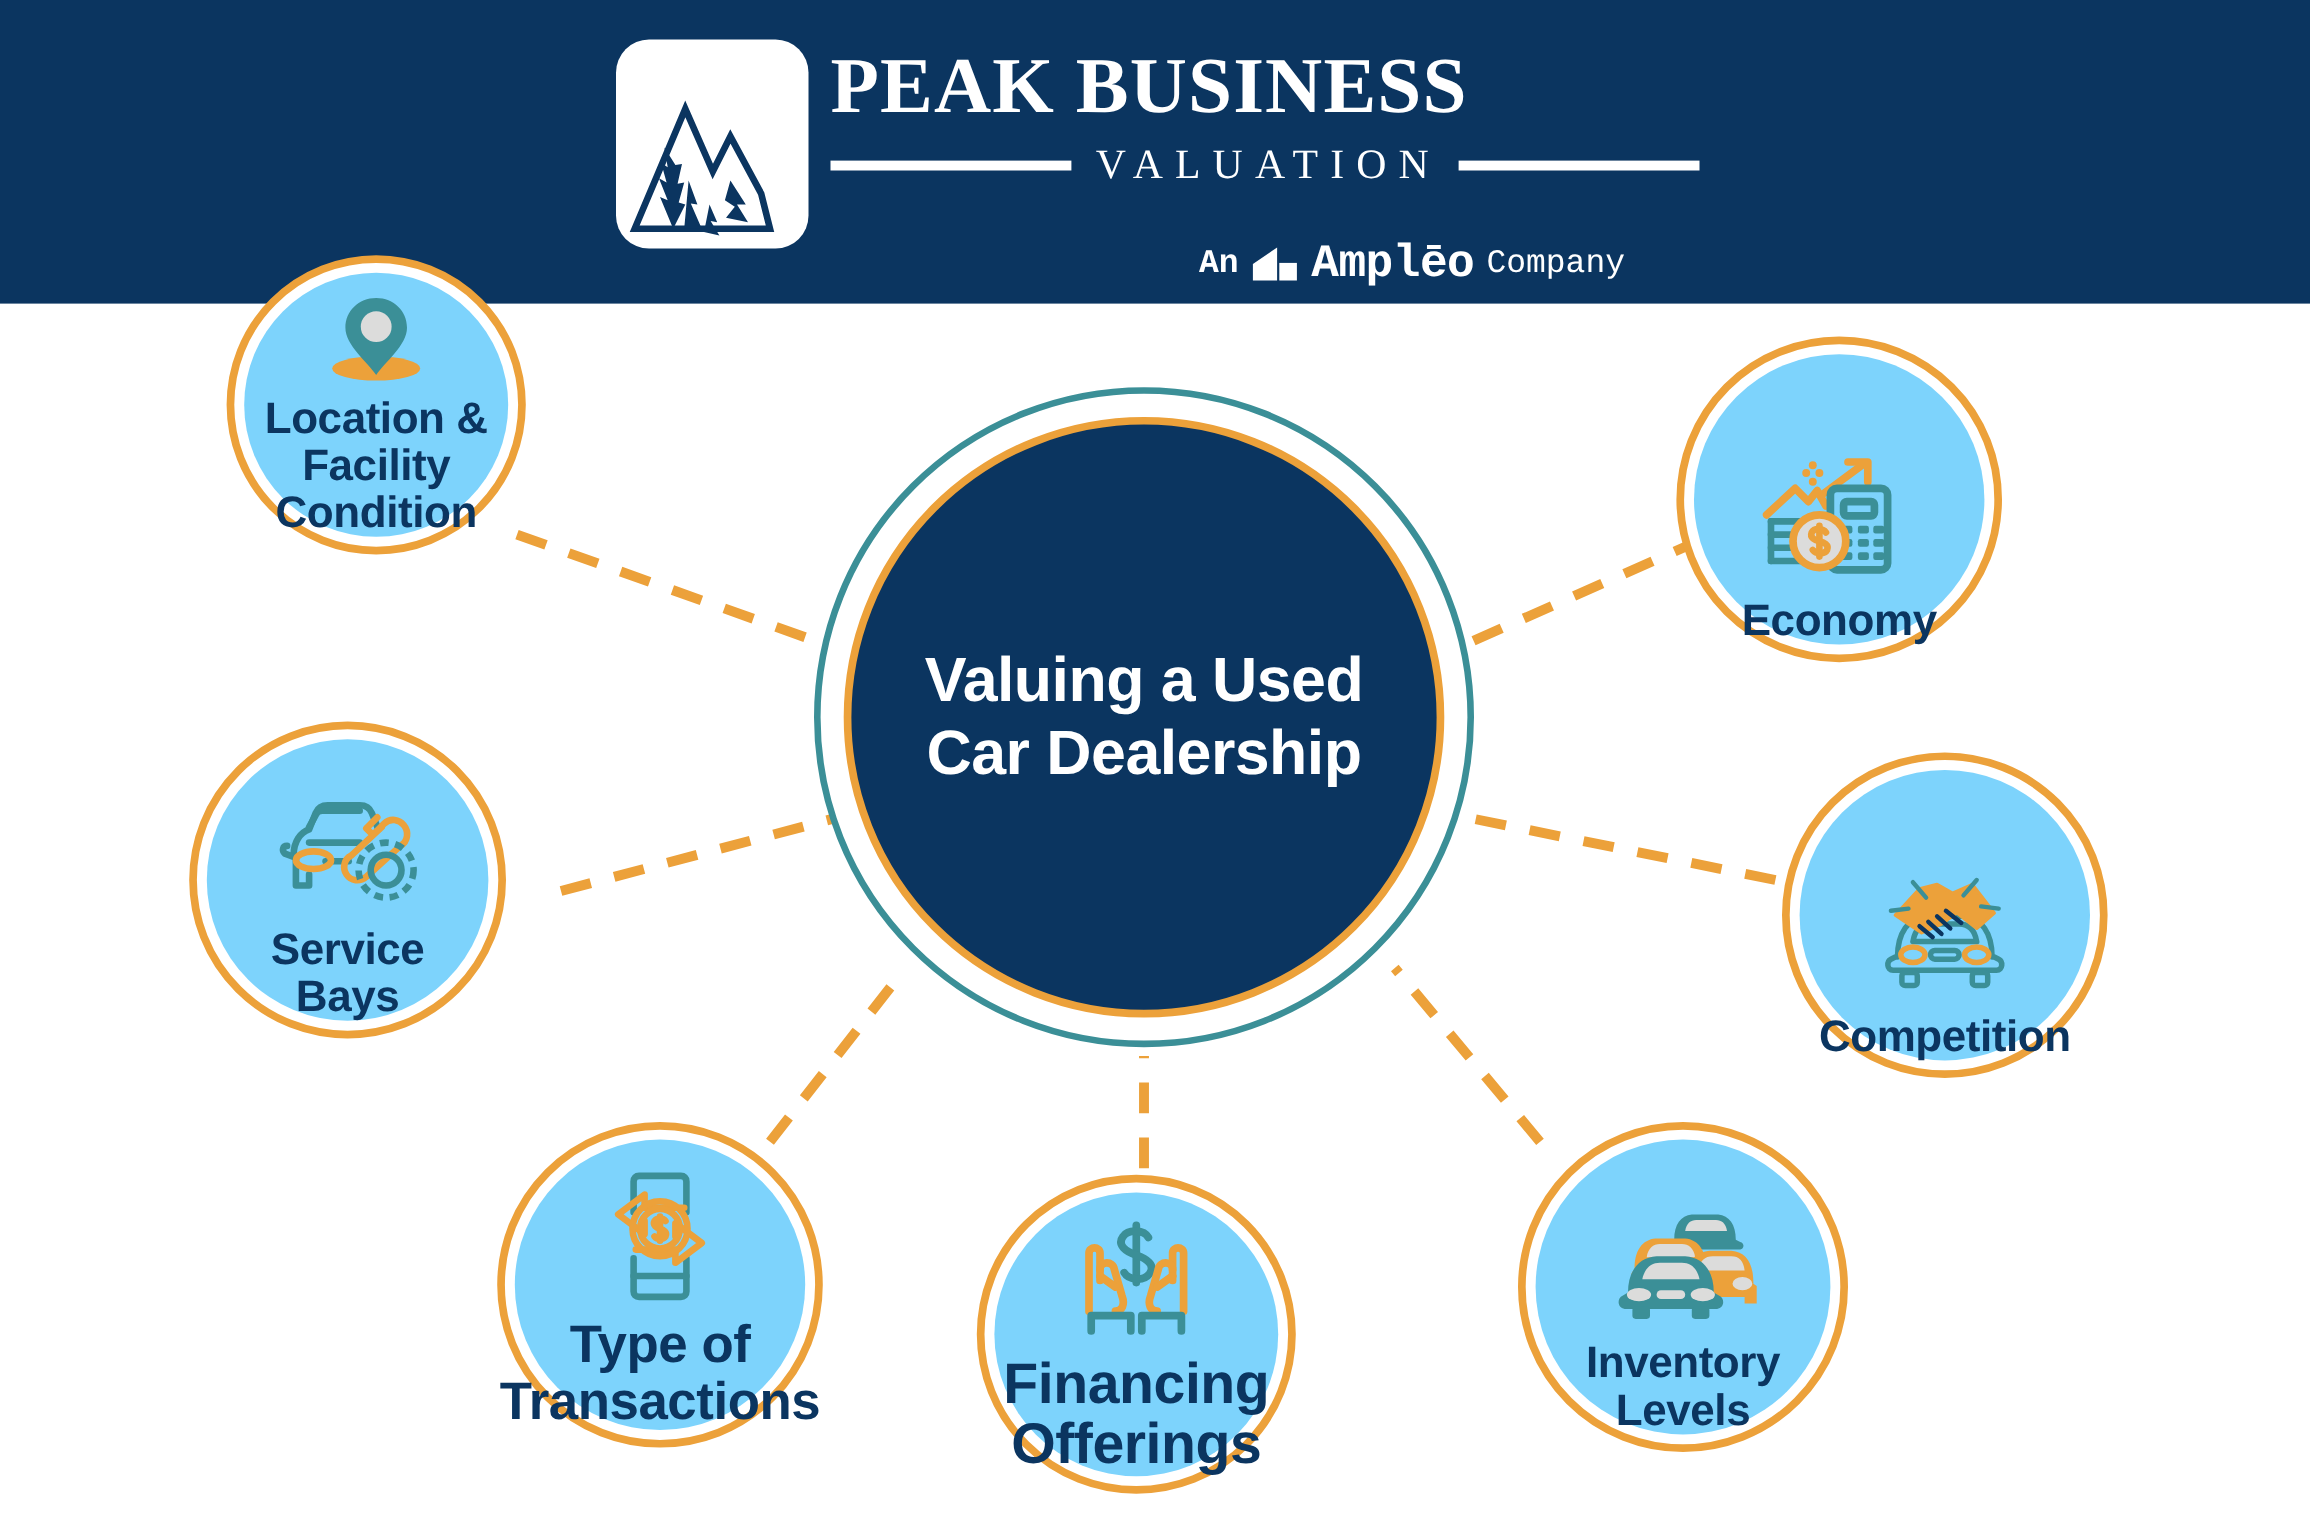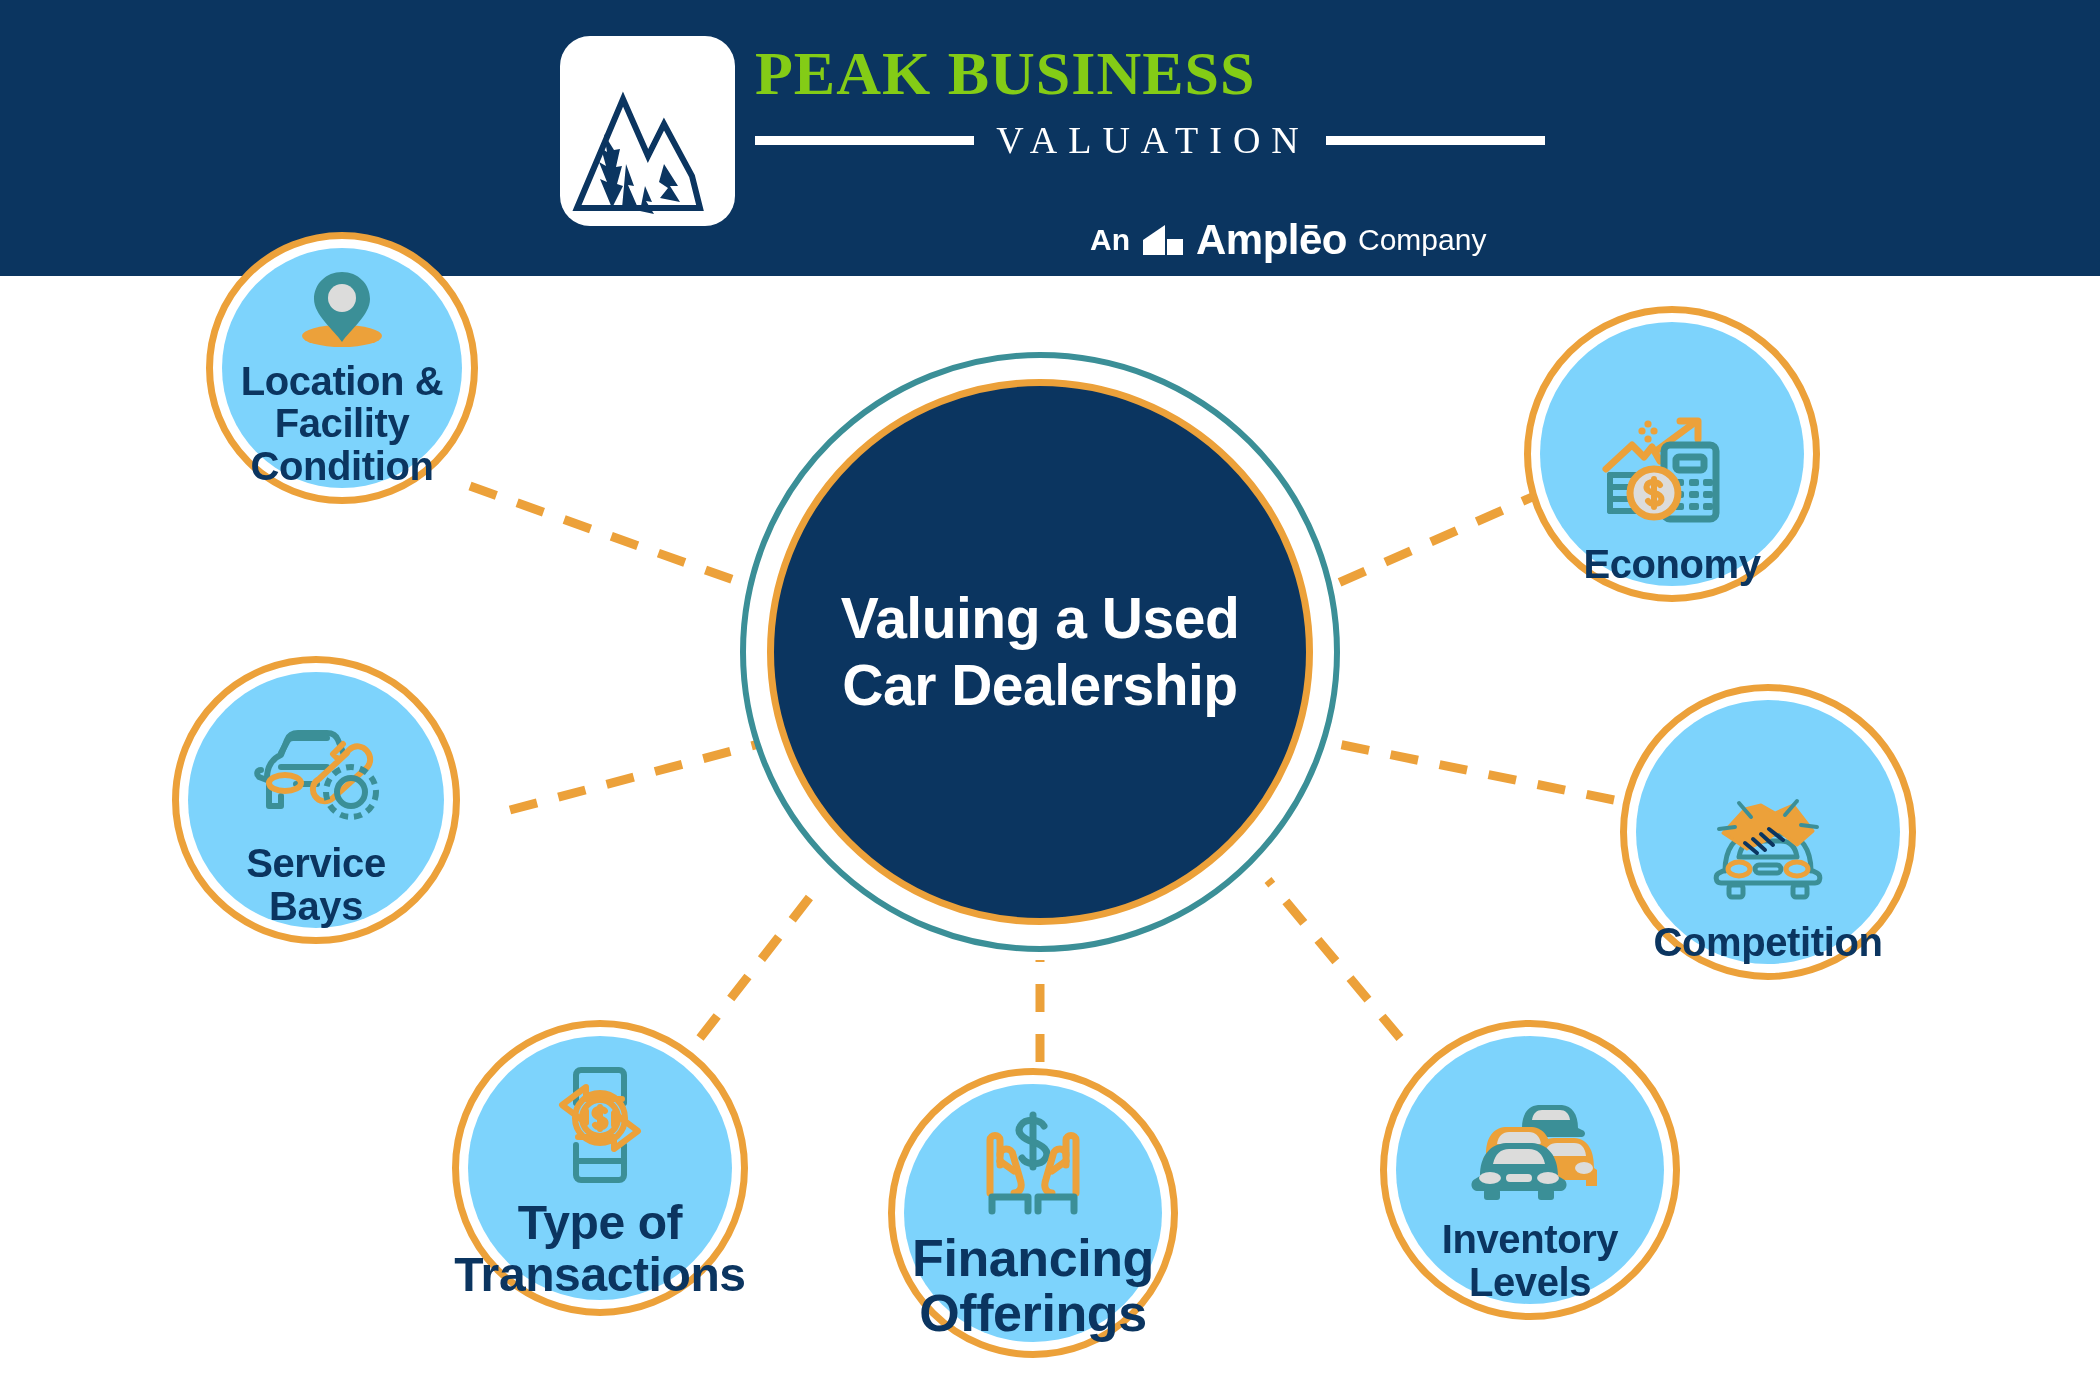--- a/index.html
+++ b/index.html
@@ -46,23 +46,23 @@
   #logo-mark svg { display:block; }
   #logo-wordmark {
     position: absolute;
     left: 195px;
     top: 22px;
     width: 815px;
   }
   #logo-peak {
     font-family: "Liberation Serif", serif;
     font-weight: 700;
-    font-size: 62px;
+    font-size: 72px;
     letter-spacing: 1px;
-    color: #84cc16;
+    color: #ffffff;
     line-height: 1;
     white-space: nowrap;
   }
   #logo-val-row {
     display: flex;
     align-items: center;
     gap: 16px;
     margin-top: 14px;
     width: 790px;
   }
@@ -81,20 +81,21 @@
   }
   #ampleo-row {
     position: absolute;
     left: 530px;
     top: 196px;
     display: flex;
     align-items: center;
     gap: 11px;
     color: #ffffff;
     white-space: nowrap;
+    font-family: Liberation Mono, monospace;
   }
   #ampleo-an   { font-size: 30px; font-weight: 700; }
   #ampleo-name { font-size: 42px; font-weight: 700; letter-spacing: -0.5px; }
   #ampleo-co   { font-size: 30px; font-weight: 400; }
   #ampleo-mark { width: 44px; height: 34px; }
 
   
   #connectors {
     position: absolute;
     left: 0; top: 0;

